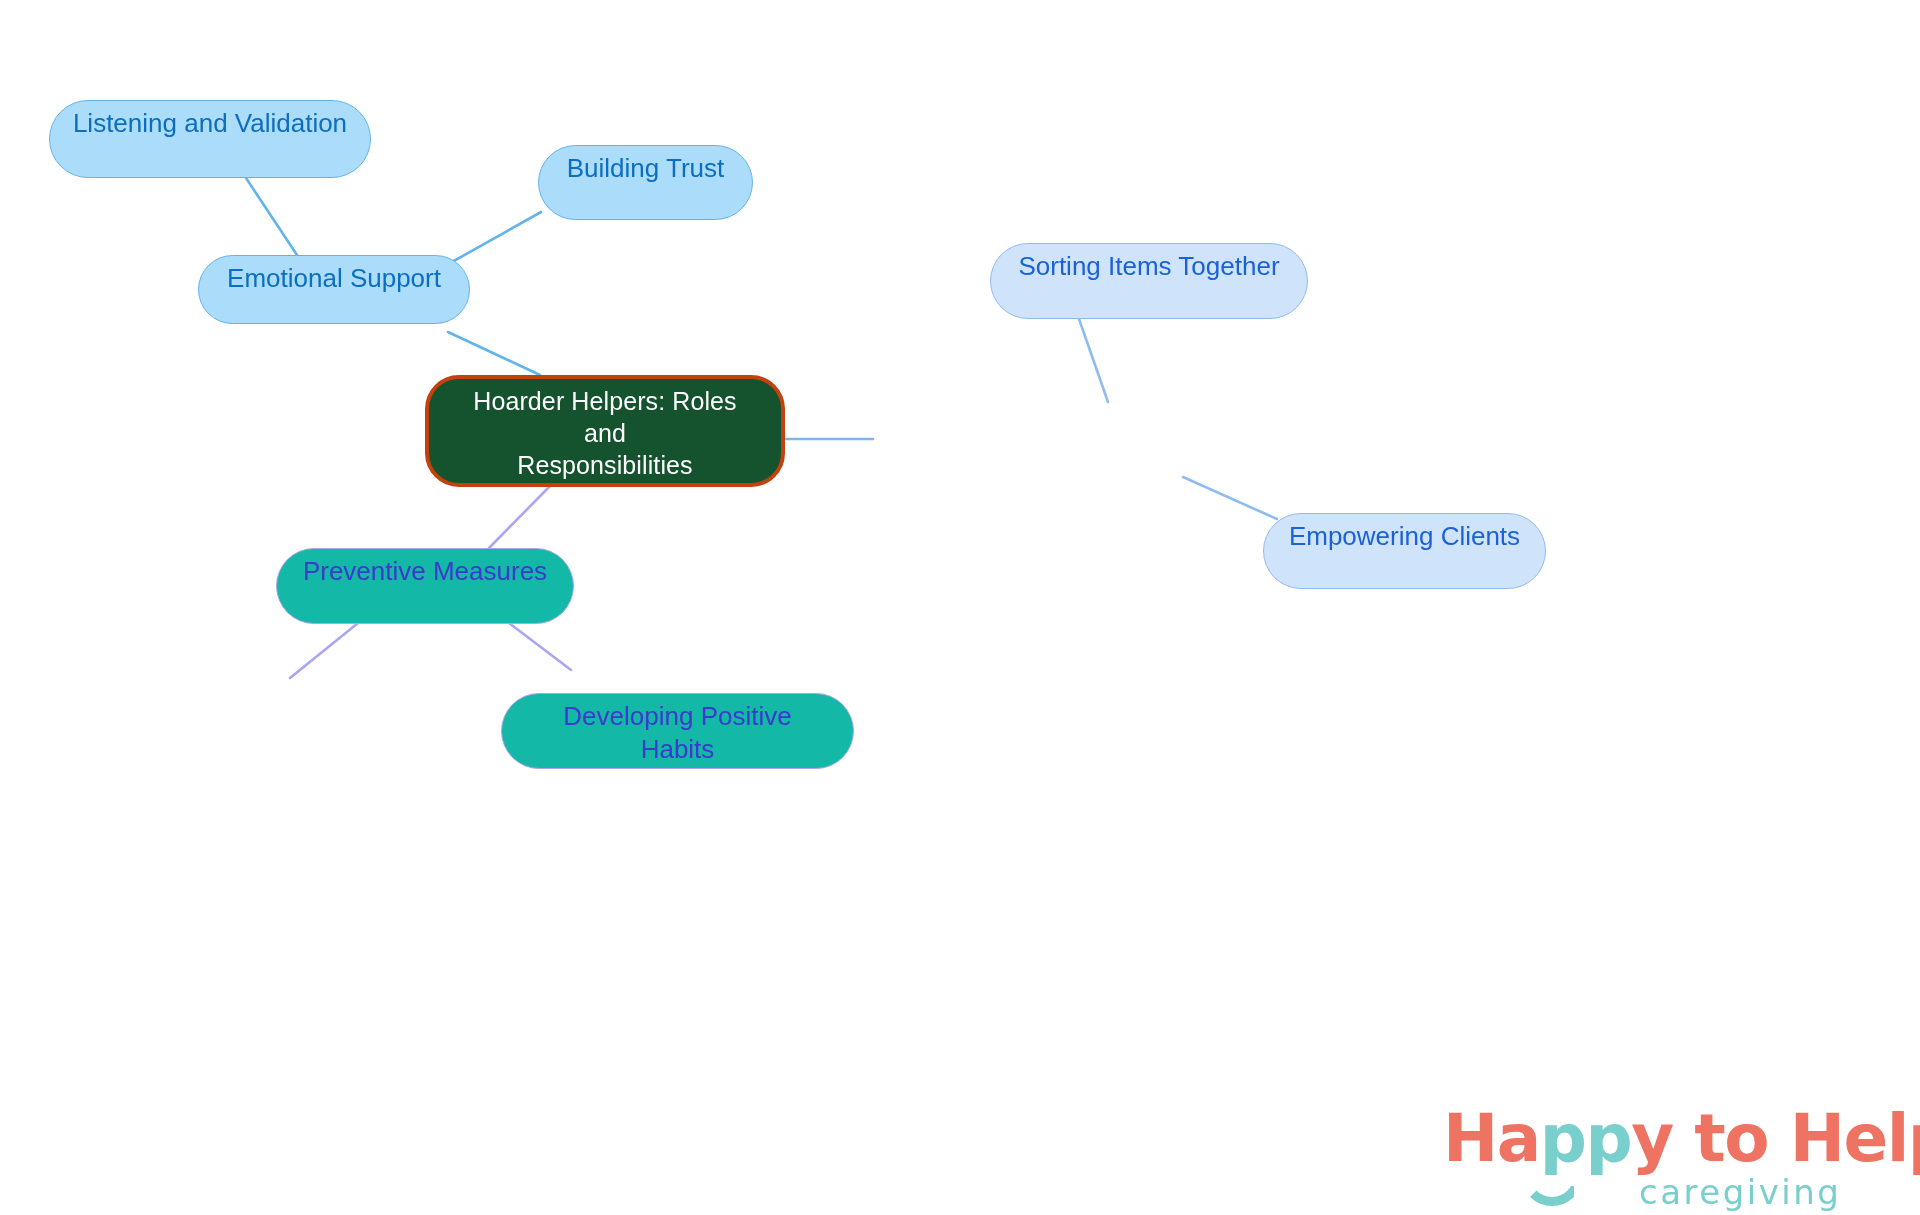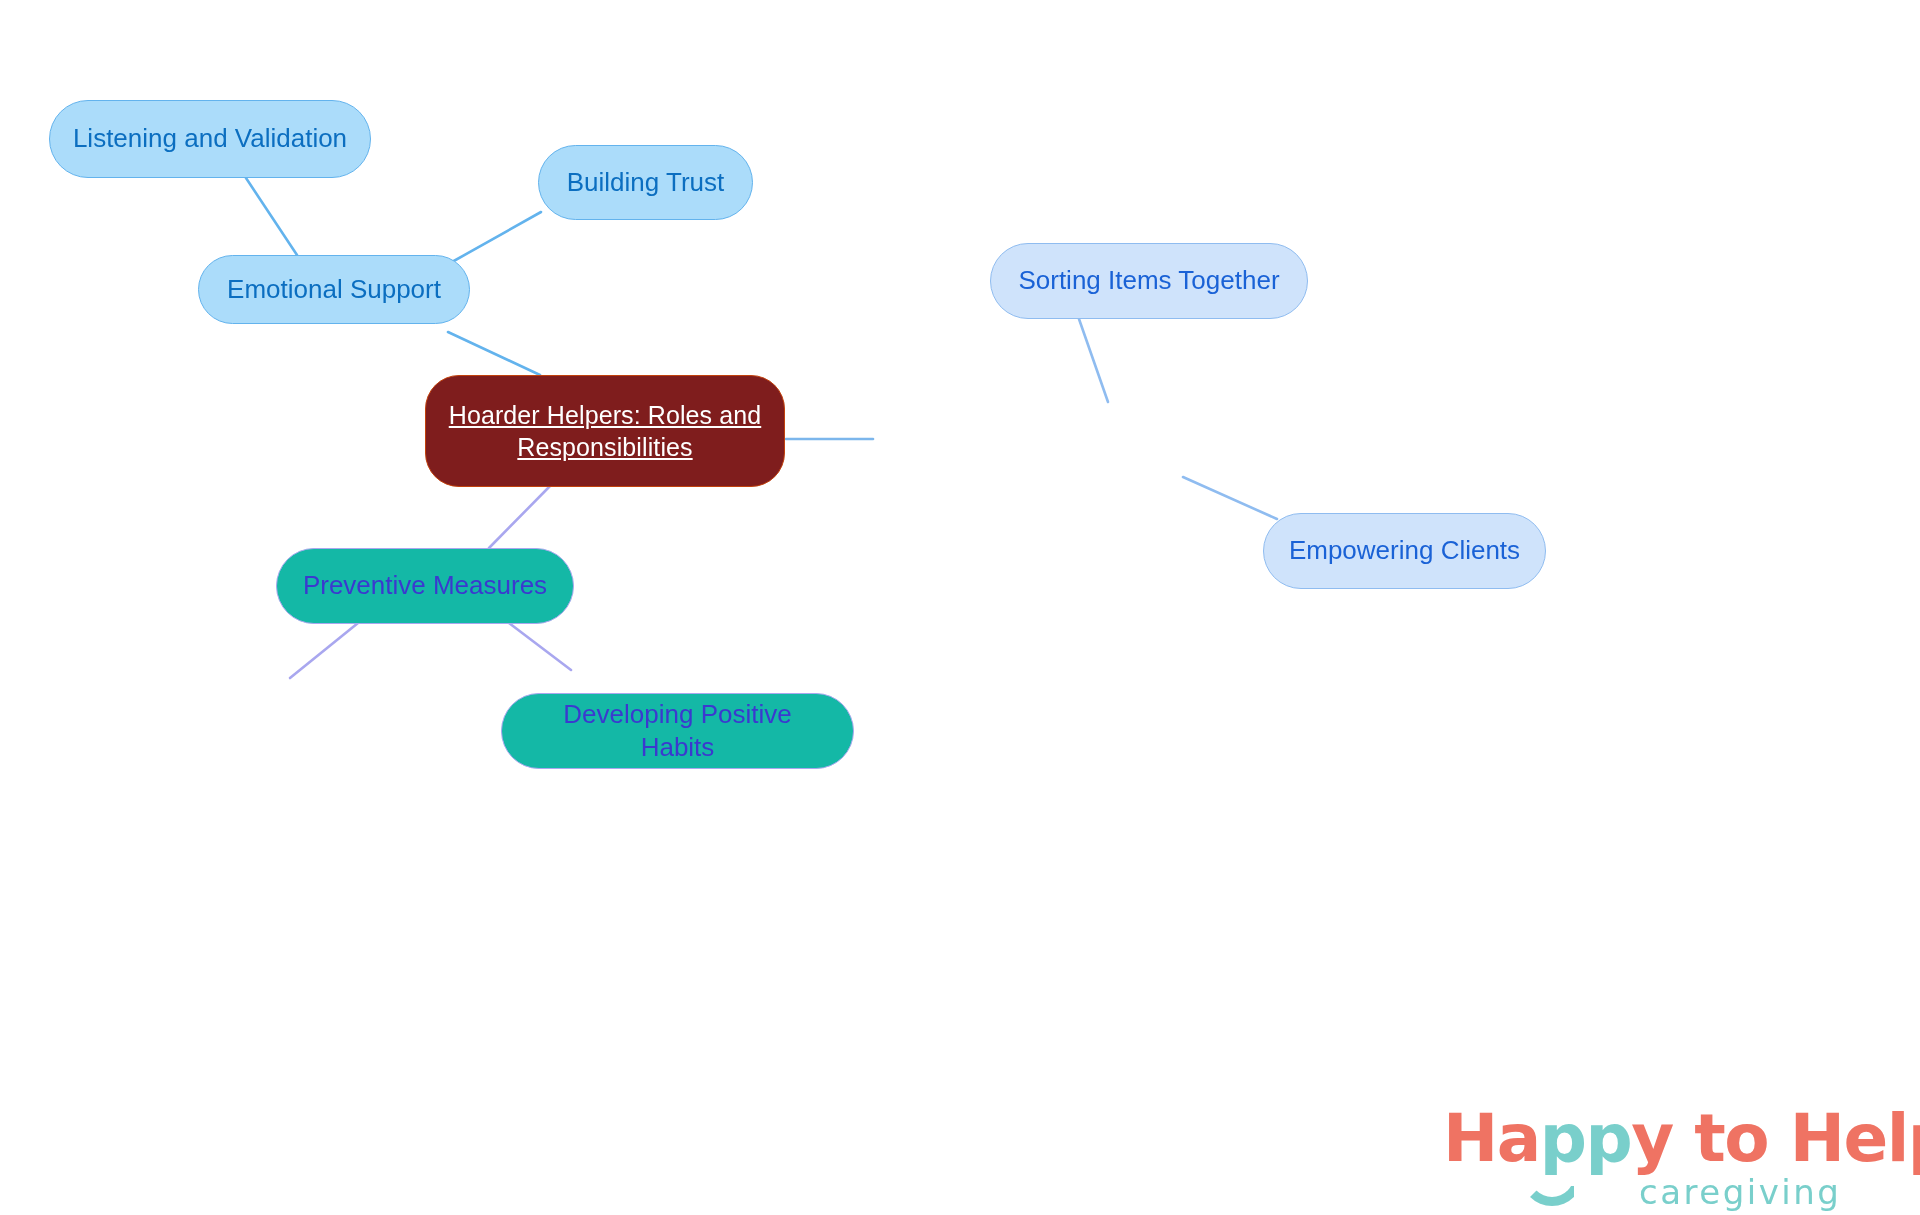--- a/index.html
+++ b/index.html
@@ -27,37 +27,36 @@
     left: 0; top: 0;
     width: 1920px;
     height: 1215px;
     pointer-events: none;
   }
 
   .node {
     position: absolute;
     box-sizing: border-box;
     display: flex;
-    align-items: center;
+    align-items: flex-start;
     justify-content: center;
     text-align: center;
     border-radius: 56px;
     line-height: 1.28;
     white-space: pre-line;
     padding: 6px 22px;
   }
 
   .node.root {
-    background: #7f1d1d;
+    background: #14532d;
     color: #ffffff;
-    border: 1px solid #c2410c;
+    border: 4px solid #c2410c;
     border-radius: 34px;
     font-size: 25px;
     letter-spacing: 0.1px;
-    text-decoration: underline;
   }
 
   .node.blue-dark {
     background: #abdcfa;
     border: 1.6px solid #63b3ed;
     color: #0b6ec0;
     font-size: 26px;
   }
 
   .node.blue-light {

